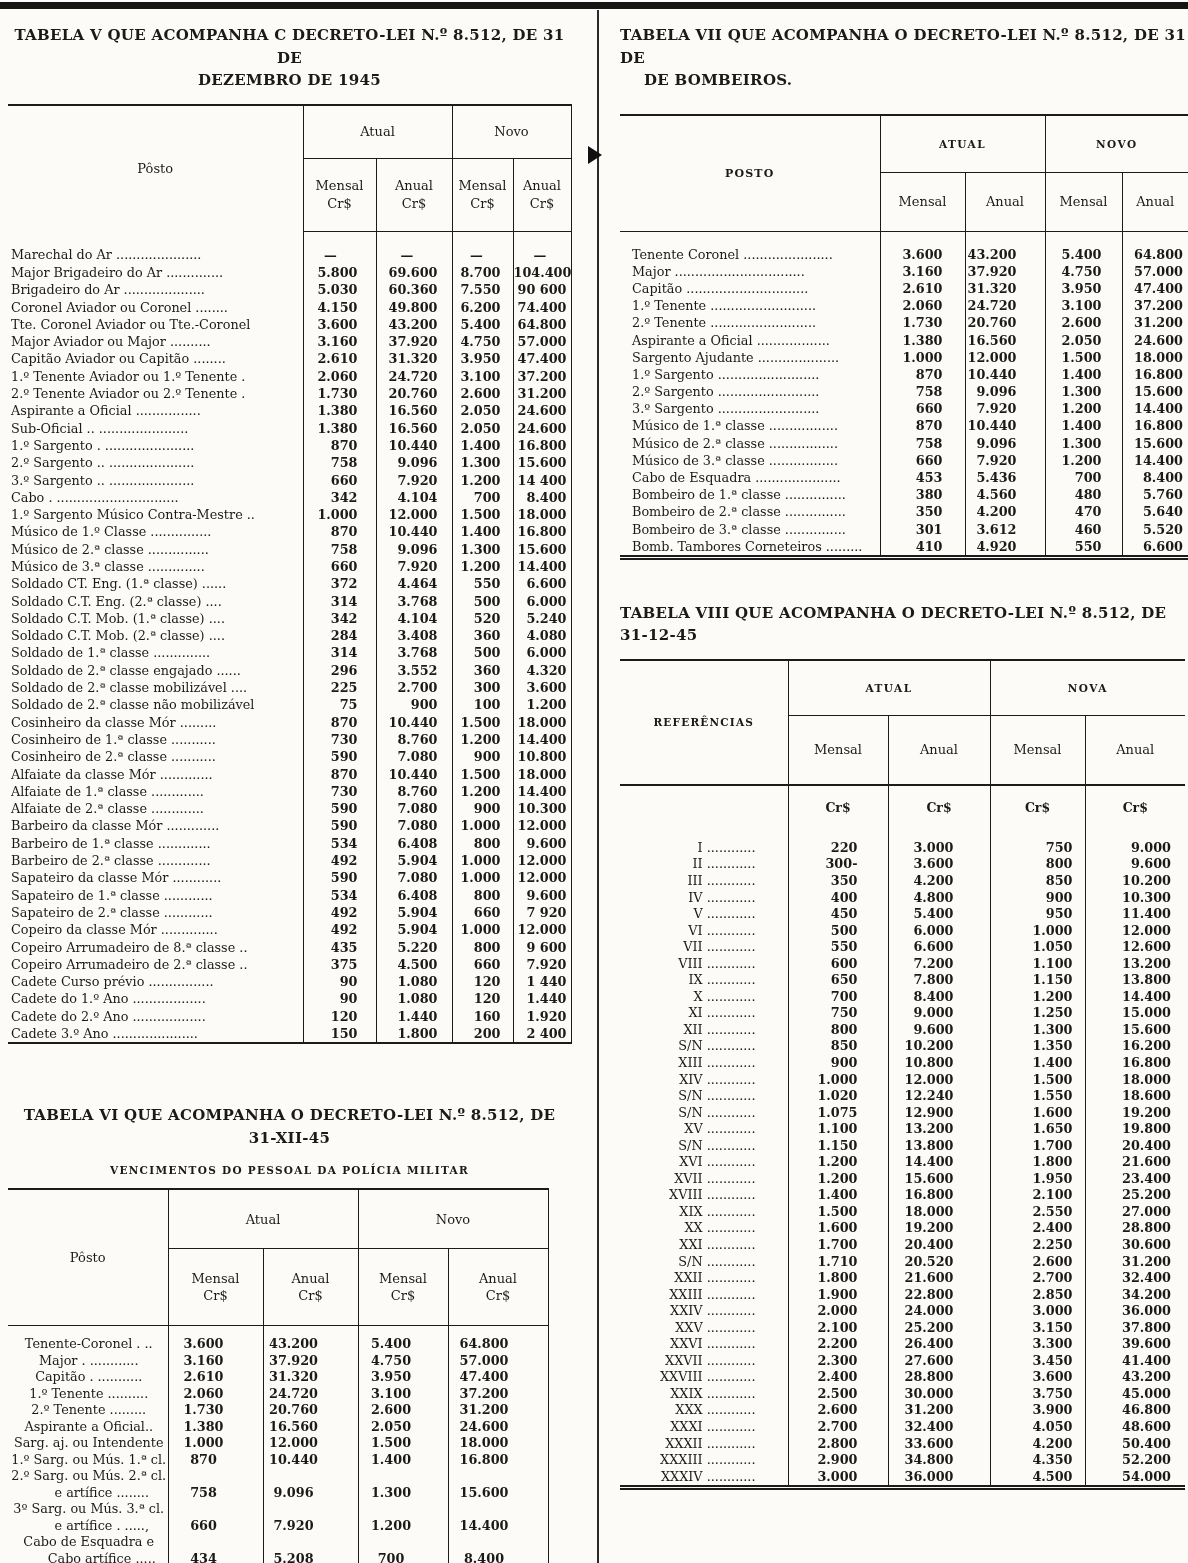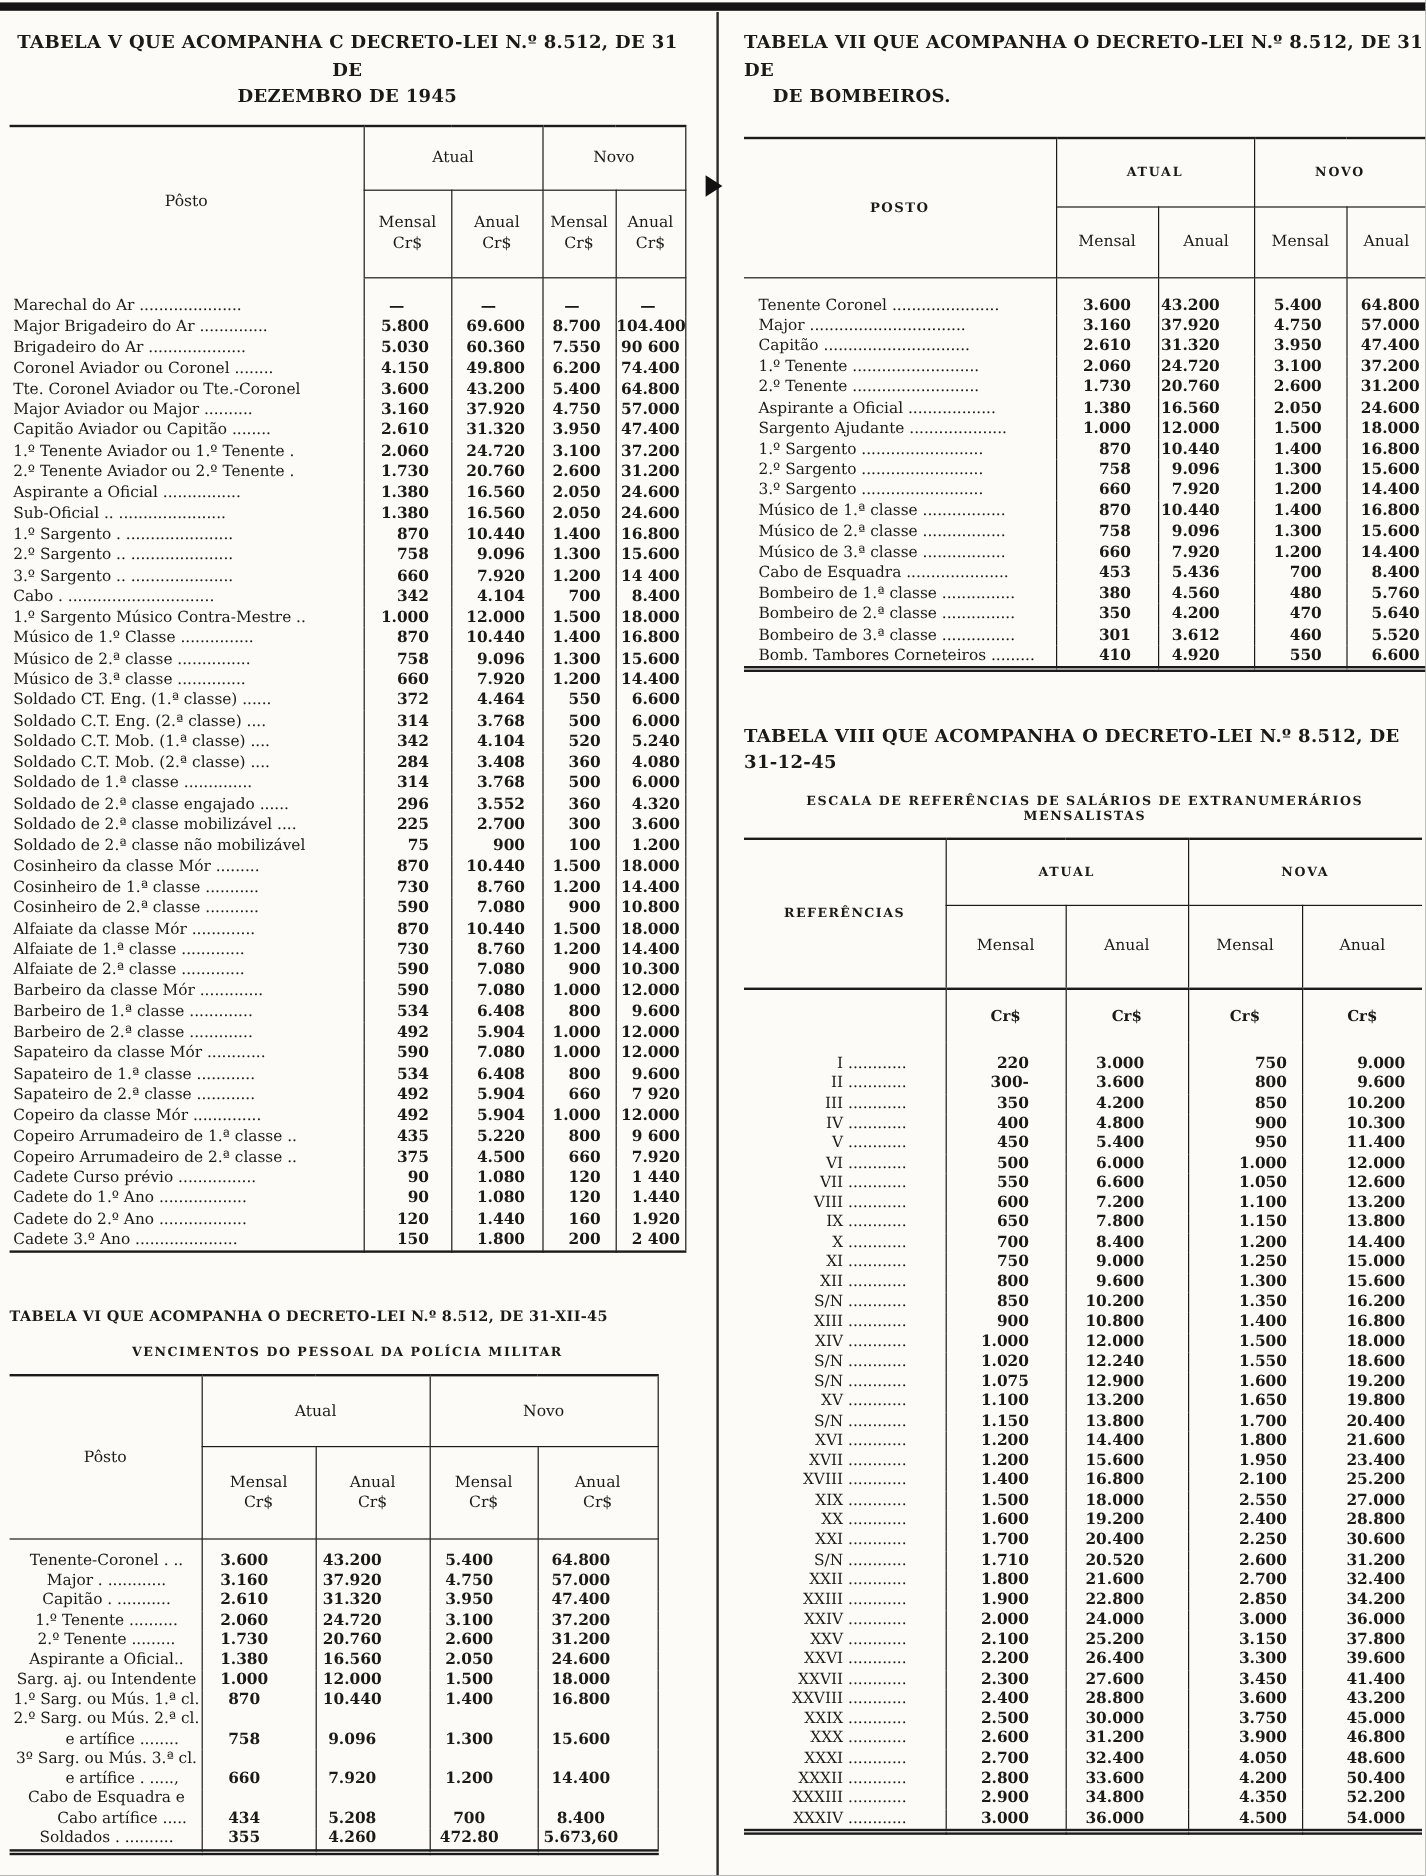--- a/index.html
+++ b/index.html
@@ -8,21 +8,21 @@
   .toprule{position:absolute;left:0;top:2px;width:1188px;height:7px;background:#141414;}
   .vdiv{position:absolute;left:597px;top:10px;bottom:0;width:2px;background:#2a2a28;}
   .arrow{position:absolute;left:588px;top:146px;width:0;height:0;
          border-left:14px solid #111;border-top:9px solid transparent;border-bottom:9px solid transparent;}
   .col{position:absolute;top:14px;}
   .left{left:8px;width:563px;}
   .right{left:620px;width:568px;}
 
   .title{font-weight:700;font-size:15px;line-height:1.5;letter-spacing:.3px;}
   .t5t{text-align:center;margin-top:10px;}
-  .t6t{margin-top:44px;font-size:12px;}
+  .t6t{text-align:center;margin-top:60px;font-size:15px;}
   .t7t{margin-top:10px;}
   .t7t .ind{padding-left:24px;}
   .t8t{margin-top:42px;font-size:15px;}
   .subtitle{text-align:center;font-size:10.5px;letter-spacing:1.3px;font-weight:700;margin-top:15px;}
 
   .tbl{border-collapse:collapse;table-layout:fixed;}
   .tbl th,.tbl td{padding:0;white-space:nowrap;overflow:hidden;}
   .tbl th{font-weight:400;font-size:13px;text-align:center;vertical-align:middle;}
   .tbl td{font-size:12.8px;}
   td.num{text-align:right;font-weight:700;}
@@ -404,21 +404,21 @@
             <td class="num">7 920</td>
           </tr>
           <tr>
             <td class="lab">Copeiro da classe Mór ..............</td>
             <td class="num">492</td>
             <td class="num">5.904</td>
             <td class="num">1.000</td>
             <td class="num">12.000</td>
           </tr>
           <tr>
-            <td class="lab">Copeiro Arrumadeiro de 1.ª classe ..</td>
+            <td class="lab">Copeiro Arrumadeiro de 8.ª classe ..</td>
             <td class="num">435</td>
             <td class="num">5.220</td>
             <td class="num">800</td>
             <td class="num">9 600</td>
           </tr>
           <tr>
             <td class="lab">Copeiro Arrumadeiro de 2.ª classe ..</td>
             <td class="num">375</td>
             <td class="num">4.500</td>
             <td class="num">660</td>
@@ -729,21 +729,20 @@
             <td class="lab">Bomb. Tambores Corneteiros .........</td>
             <td class="num">410</td>
             <td class="num">4.920</td>
             <td class="num">550</td>
             <td class="num">6.600</td>
           </tr>
         </tbody>
     </table>
 
     <div class="title t8t">TABELA VIII QUE ACOMPANHA O DECRETO-LEI N.º 8.512, DE 31-12-45</div>
-    <div class="subtitle">ESCALA DE REFERÊNCIAS DE SALÁRIOS DE EXTRANUMERÁRIOS MENSALISTAS</div>
 
     <table class="tbl t8">
       <colgroup>
           <col style="width:168px">
           <col style="width:100px">
           <col style="width:102px">
           <col style="width:95px">
           <col style="width:100px">
         </colgroup>
       <thead>

